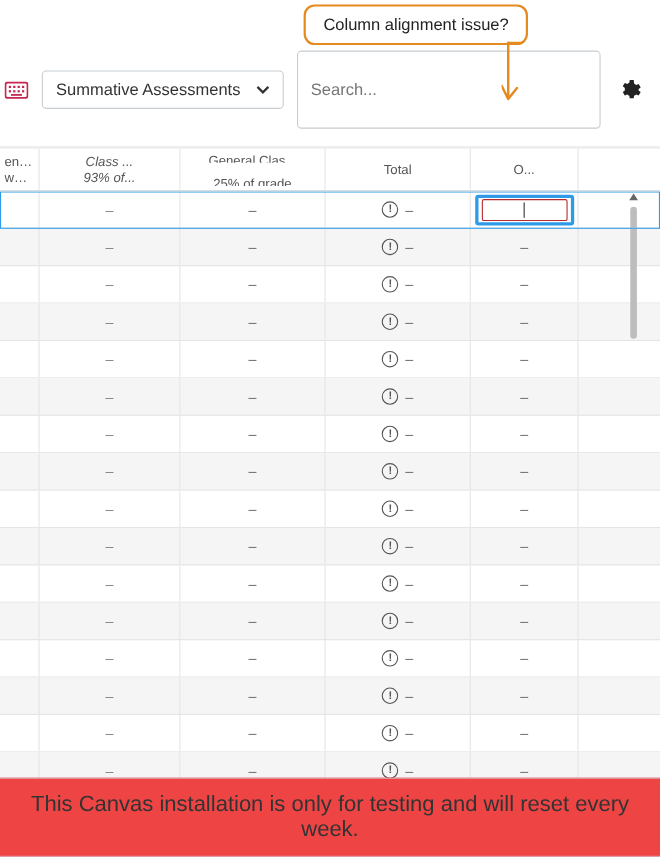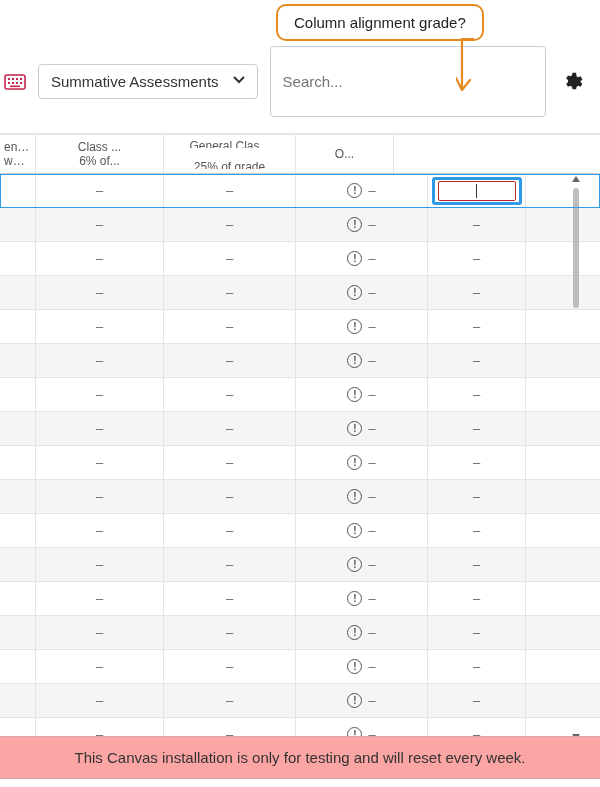--- a/index.html
+++ b/index.html
@@ -52,20 +52,21 @@
     color: #C7254E;
     width: 22px; height: 18px;
     display:flex; align-items:center; justify-content:center;
   }
   .kb-icon svg { display:block; }
   .dropdown {
     border: 1px solid #c7cdd1;
     border-radius: 4px;
     padding: 8px 12px;
     display: flex;
+    align-items: center;
     gap: 14px;
     font-size: 15px;
     color: #333;
     background:#fff;
     cursor:pointer;
   }
   .dropdown .chev { font-size: 12px; }
   .search {
     flex: 1;
     border: 1px solid #c7cdd1;
@@ -101,21 +102,21 @@
     color: #555;
     padding: 4px 4px;
     display:flex;
     flex-direction:column;
     justify-content:center;
     overflow:hidden;
   }
   .hcell .l1 { white-space:nowrap; overflow:hidden; text-overflow:ellipsis; }
   .hcell .l2 { white-space:nowrap; overflow:hidden; text-overflow:ellipsis; }
   .c0 { width: 36px; flex:none; }
-  .c1 { width: 128px; flex:none; }
+  .c1 { width: 128px; flex:none;font-style:italic; }
   .c2 { width: 132px; flex:none;gap:12px; }
   .c3 { width: 132px; flex:none; }
   .c4 { width: 98px;  flex:none; }
   .cscroll { width: 20px; flex:none; border-right:none; }
 
   .body-rows {
     height: 568px;
     overflow: hidden;
     position:relative;
   }
@@ -222,38 +223,38 @@
     right:4px; top:3px;
     width:0;height:0;
     border-top:4px solid transparent;
     border-bottom:4px solid transparent;
     border-left:6px solid #666;
   }
 
   
   .banner {
     margin-top: 6px;
-    background: #fca5a5;
+    background: #ef4444;
     border-top: 1px solid #d9a8ad;
     border-bottom: 1px solid #d9a8ad;
     text-align: center;
-    font-size: 15px;
+    font-size: 20px;
     color: #333;
     padding: 12px 10px;
     position:absolute;
     left:0; right:0;
     bottom: 8px;
   }
 </style>
 </head>
 <body>
 
 <div class="callout">
   <div class="callout-bubble">
-    <span>Column alignment grade?</span>
+    <span>Column alignment issue?</span>
   </div>
   <div class="callout-tail">
     <svg width="30" height="60" viewBox="0 0 30 60">
       <path d="M6 0 C 6 30, 6 34, 6 52 L 0 40 L 6 52 L 14 42" fill="none" stroke="#E58A1E" stroke-width="2.2" stroke-linejoin="round" stroke-linecap="round"></path>
       <path d="M6 0 L 18 0" fill="none" stroke="#E58A1E" stroke-width="2.2"></path>
     </svg>
   </div>
 </div>
 
 <div class="toolbar-wrap">
@@ -290,25 +291,28 @@
 </div>
 
 <div class="grid-area">
   <div class="header-row">
     <div class="hcell c0">
       <span class="l1">ent P...</span>
       <span class="l2">week</span>
     </div>
     <div class="hcell c1">
       <span class="l1">Class ...</span>
-      <span class="l2">6% of...</span>
+      <span class="l2">93% of...</span>
     </div>
     <div class="hcell c2">
       <span class="l1">General Clas...</span>
       <span class="l2">25% of grade</span>
+    </div>
+    <div class="hcell c3">
+      <span class="l1">Total</span>
     </div>
     <div class="hcell c4">
       <span class="l1">O...</span>
     </div>
     <div class="hcell cscroll"></div>
   </div>
 
   <div class="body-rows" id="body-rows">
       <div class="row selected">
         <div class="cell c0"></div>

